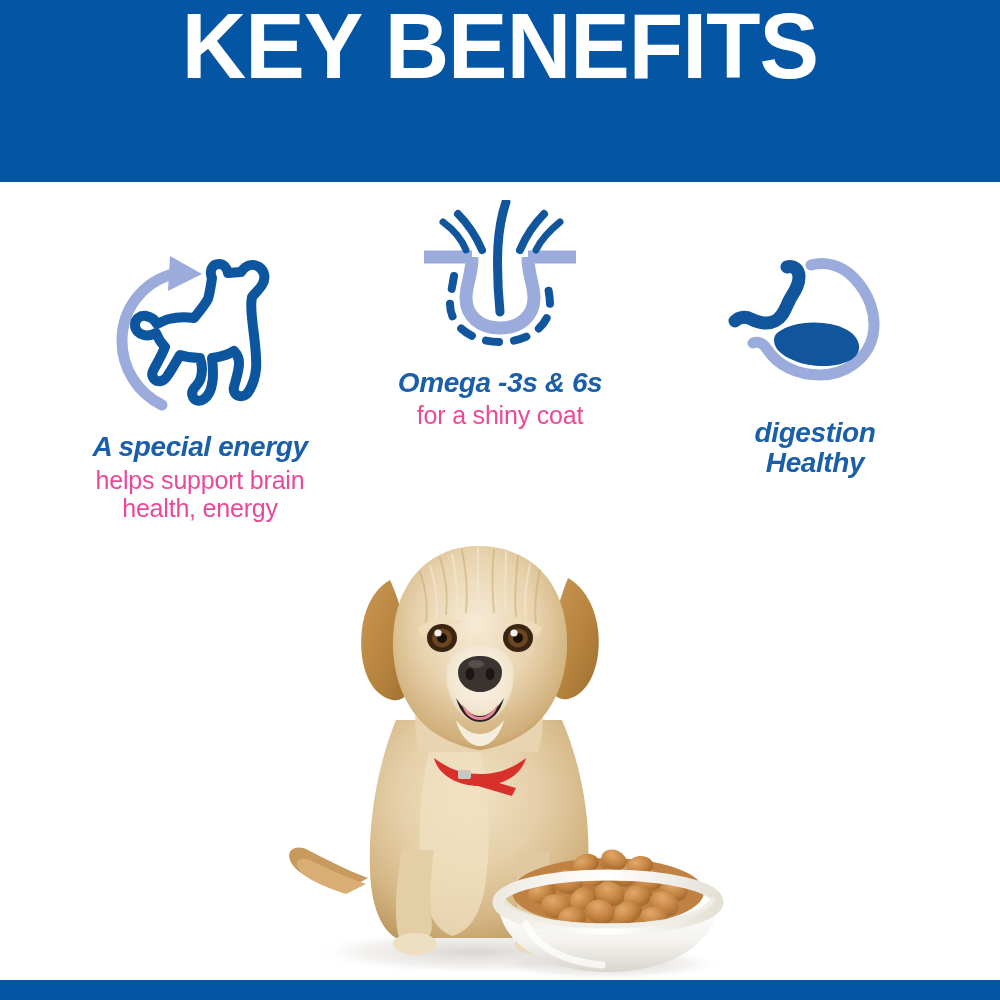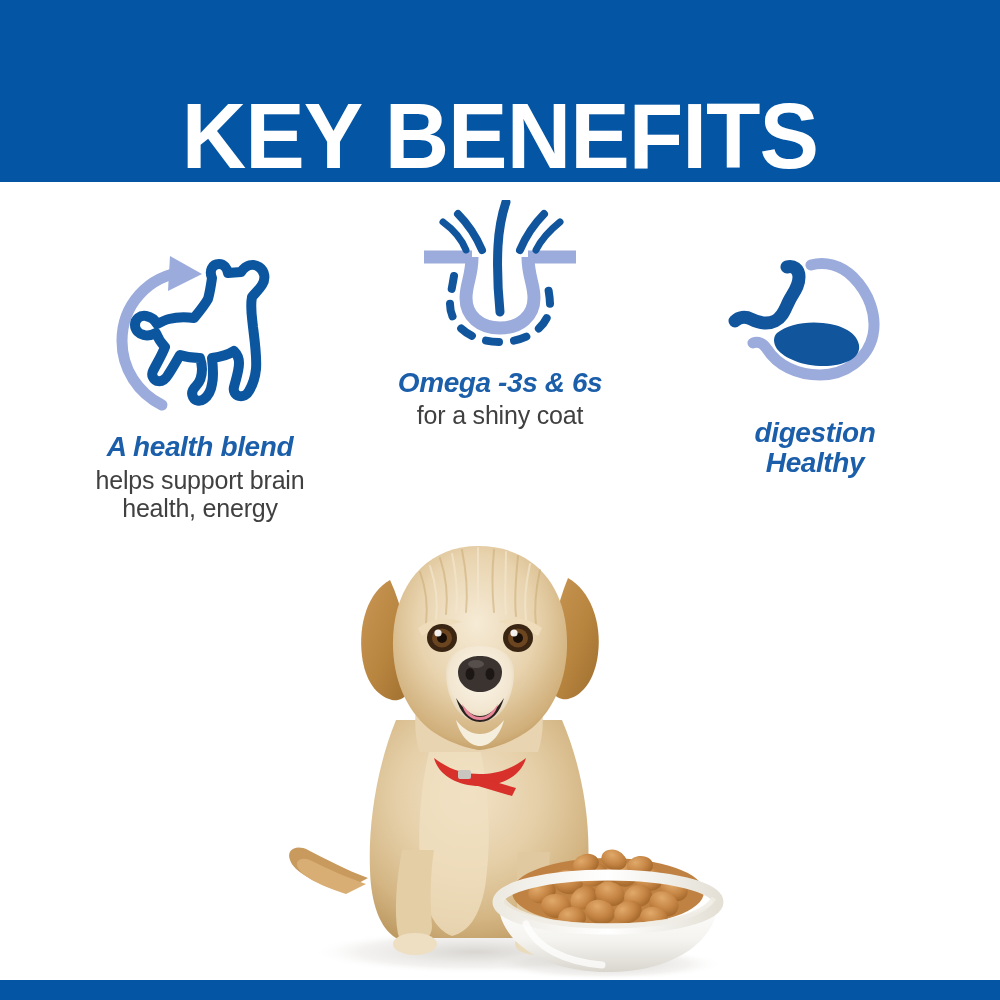--- a/index.html
+++ b/index.html
@@ -25,21 +25,21 @@
 
   
   .header-banner {
     position: absolute;
     left: 0;
     top: 0;
     width: 1000px;
     height: 182px;
     background: #0455A4;
     display: flex;
-    align-items: flex-end;
+    align-items: flex-start;
     justify-content: center;
   }
   .header-title {
     color: #ffffff;
     font-family: "Liberation Sans", sans-serif;
     font-size: 92px;
     font-weight: bold;
     letter-spacing: -1px;
     line-height: 1;
     margin: 0;
@@ -70,21 +70,21 @@
   .benefit-title {
     color: #1B5EAA;
     font-weight: bold;
     font-size: 28px;
     line-height: 1.06;
     letter-spacing: -0.4px;
     margin: 0;
     font-style: italic;
   }
   .benefit-sub {
-    color: #404040;
+    color: #ec4899;
     font-weight: normal;
     font-size: 25px;
     line-height: 1.14;
     letter-spacing: -0.2px;
     margin: 0;
   }
 
   
   #benefit-blend {
     left: 20px;
@@ -173,21 +173,21 @@
                  C39 89 35 85 35 80
                  C35 74 40 70 46 71
                  C51 72 55 75 57 79
                  C61 77 65 75 69 74
                  C77 72 86 72 94 73
                  C99 67 104 61 108 54
                  C110 47 111 40 112 33 Z" fill="none" stroke="#0C56A0" stroke-width="10" stroke-linejoin="round" stroke-linecap="round"></path>
       </svg>
     </div>
     <p class="benefit-title">
-      <span class="line">A health blend</span>
+      <span class="line">A special energy</span>
     </p>
     <p class="benefit-sub">
       <span class="line">helps support brain</span>
       <span class="line">health, energy</span>
     </p>
   </div>
 
   <div class="benefit" id="benefit-omega">
     <div class="benefit-icon">
       <svg width="180" height="155" viewBox="0 0 180 155" xmlns="http://www.w3.org/2000/svg">

